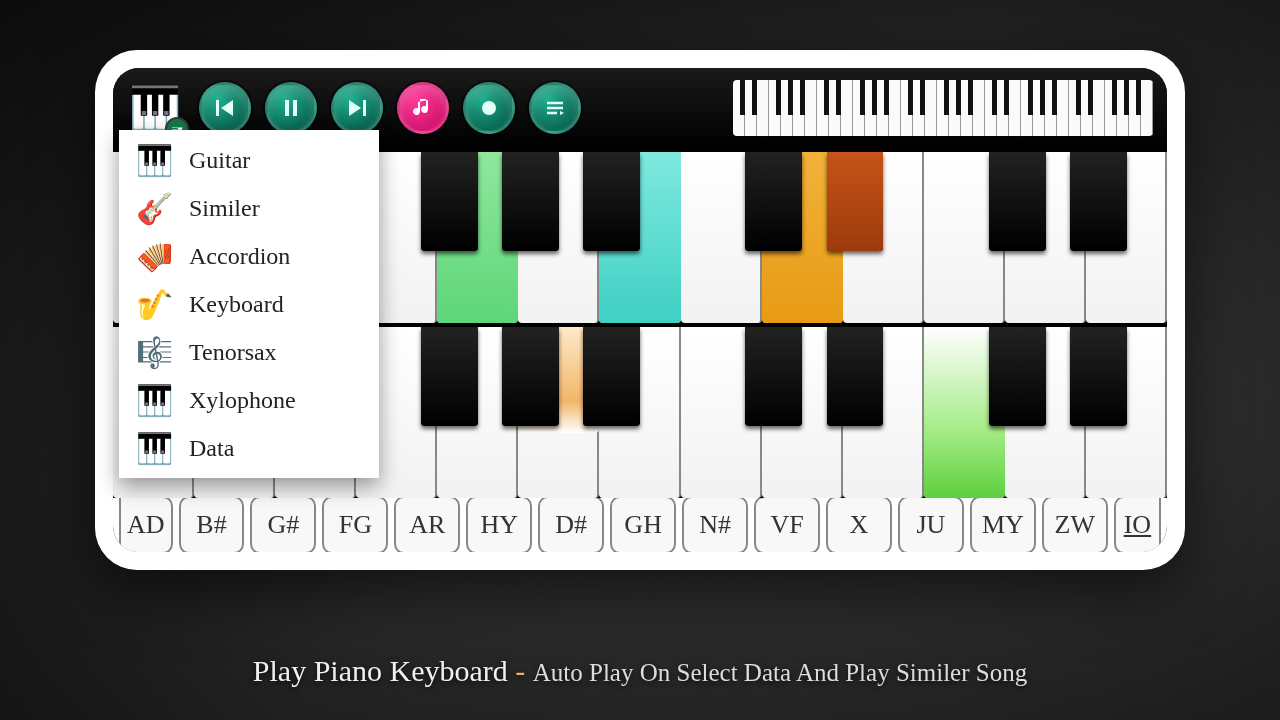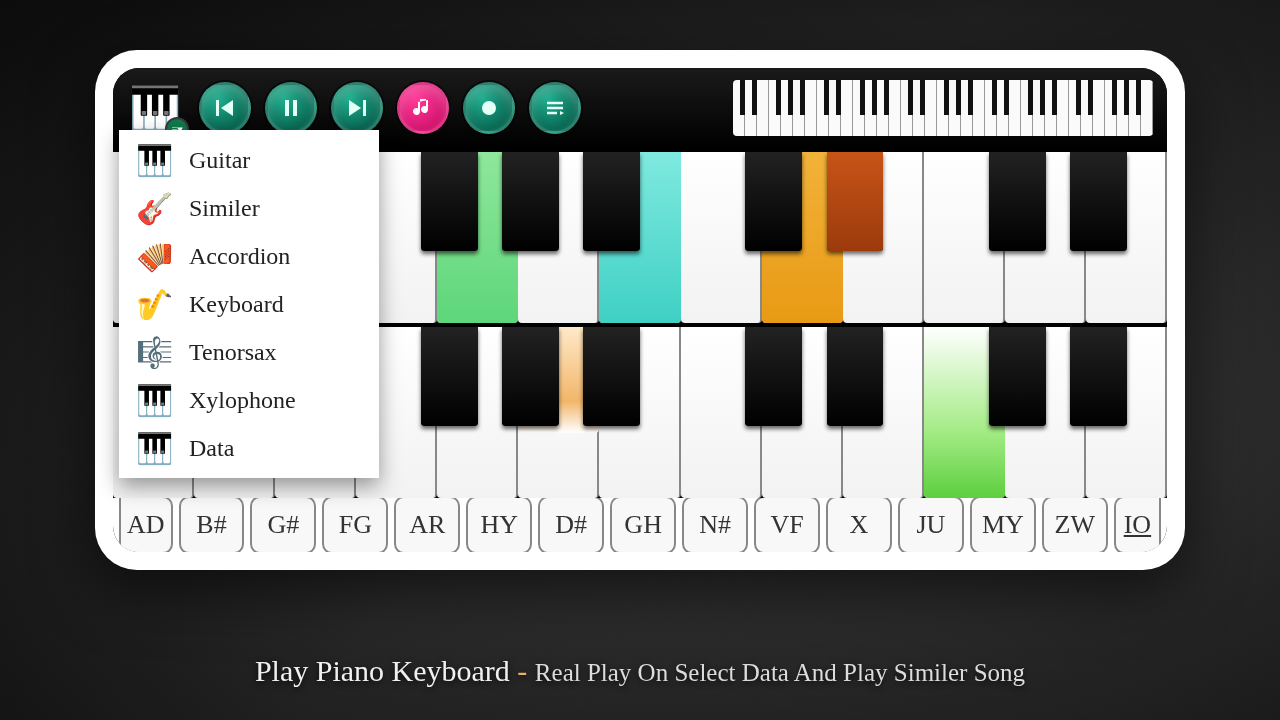--- a/index.html
+++ b/index.html
@@ -344,14 +344,14 @@
           <span>Data</span>
         </div>
       </div>
 
   </div>
 </div>
 
 <div class="caption">
   <span>Play Piano Keyboard</span>
   <span class="dash">-</span>
-  <span class="sub">Real Play On Select Data And Play Similer Song</span>
+  <span class="sub">Auto Play On Select Data And Play Similer Song</span>
 </div>
 
 </body></html>

